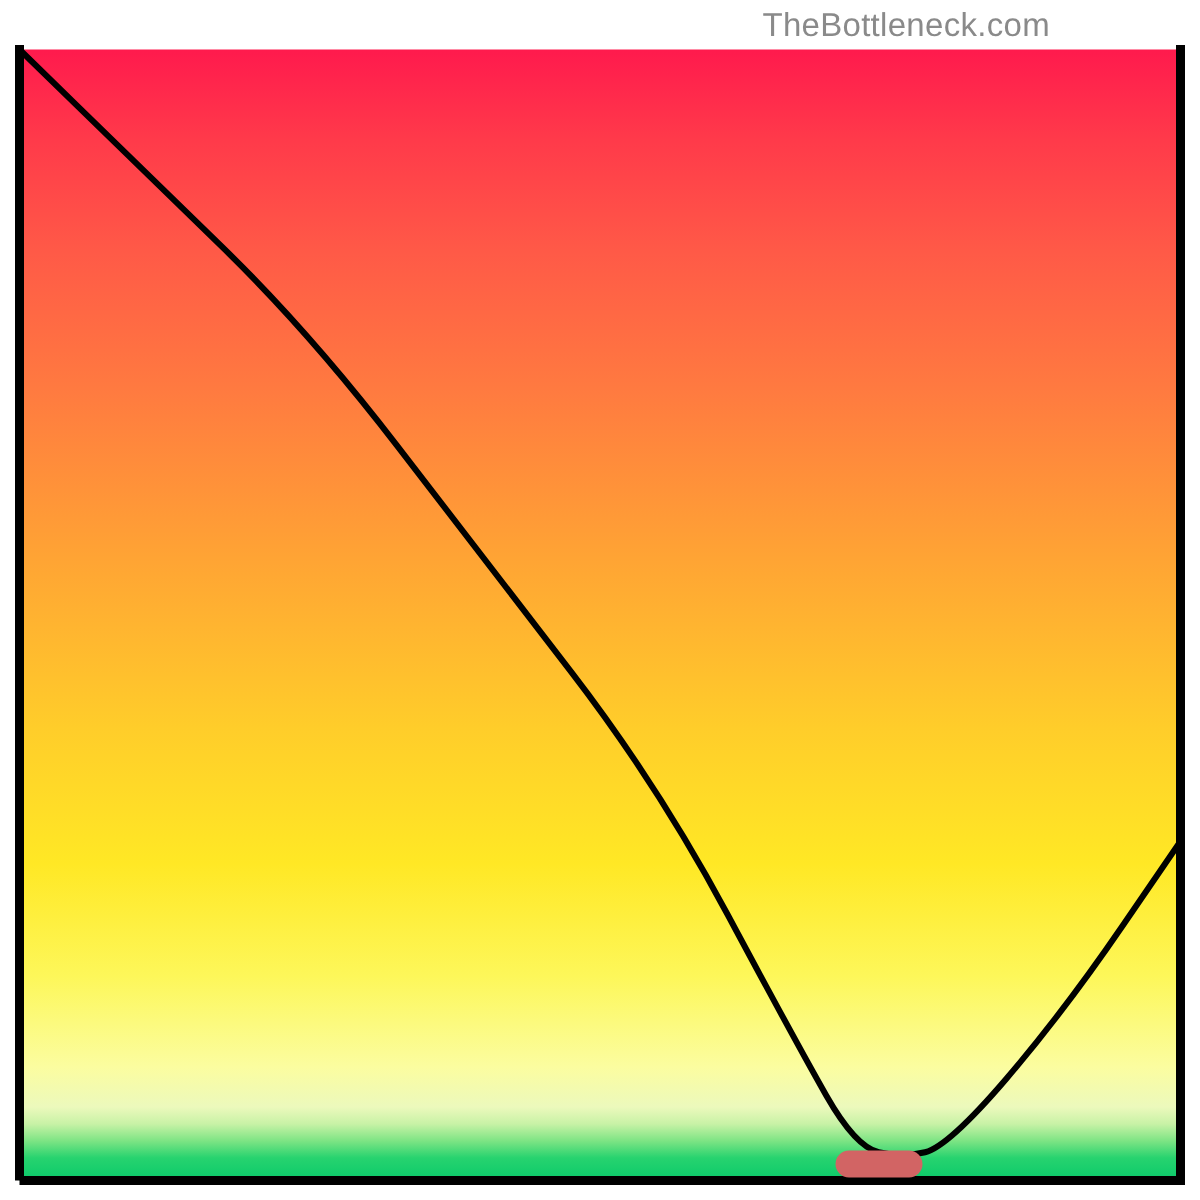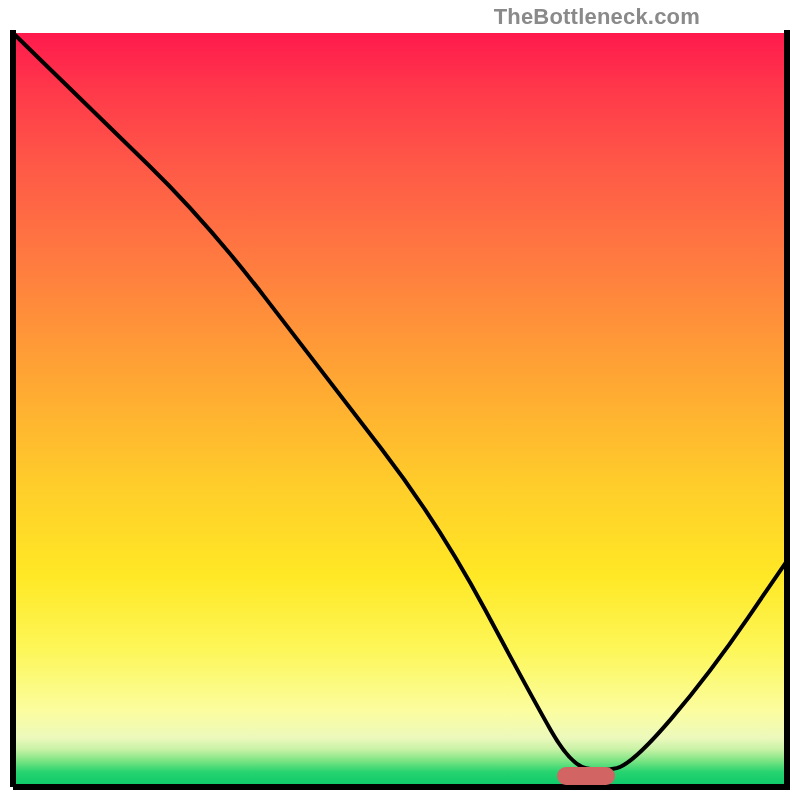--- a/index.html
+++ b/index.html
@@ -1,21 +1,20 @@
 <!DOCTYPE html>
 <html><head>
 <meta charset="utf-8">
 <style>
   * { margin: 0; padding: 0; box-sizing: border-box; }
   html, body { width: 800px; height: 800px; overflow: hidden; background: #fff; }
   .wrap {
     position: relative;
     width: 712px;
     height: 800px;
-    font-weight: bold;
   }
   .attribution {
     position: absolute;
     top: 4px;
     right: 12px;
     font-family: Arial, Helvetica, sans-serif;
     font-size: 22px;
     color: #8a8a8a;
     letter-spacing: 0.2px;
   }

